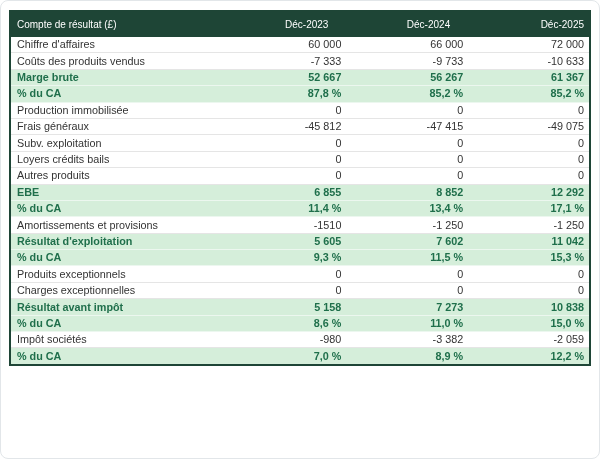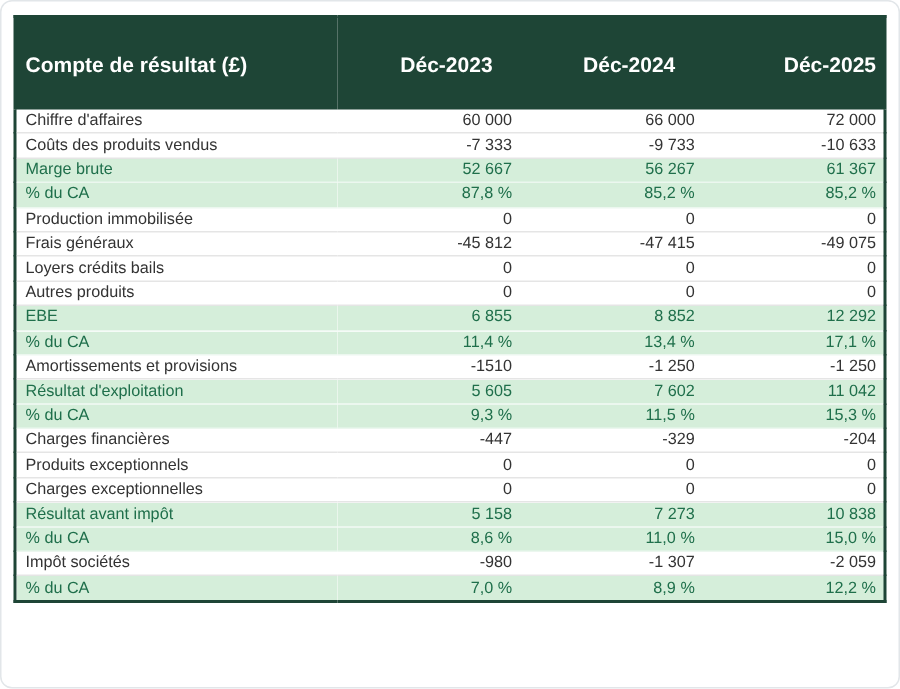--- a/index.html
+++ b/index.html
@@ -31,24 +31,24 @@
     width: 100%;
     border-collapse: collapse;
     table-layout: fixed;
     border: 2px solid var(--table-border, #1e4536);
   }
   col.c-label { width: 37%; }
   col.c-num   { width: 21%; }
   thead th {
     background: var(--header-bg, #1e4536);
     color: var(--header-text, #ffffff);
-    font-size: 14px;
-    font-weight: 700;
+    font-size: 10px;
+    font-weight: 400;
     height: 25px;
-    padding: 18px;
+    padding: 0;
     line-height: 1;
   }
   thead th.label { text-align: left; padding-left: 6px; }
   thead th.num   { text-align: right; padding-right: 18px; }
   thead th.num.last { padding-right: 5px; }
   tbody tr { border-bottom: 1px solid var(--divider, #e5e5e5); }
   tbody tr.highlight { border-bottom-color: #ecf7ef; }
   tbody tr:last-child { border-bottom: none; }
   tbody td {
     height: 15.4px;
@@ -58,21 +58,21 @@
     color: var(--row-text, #333333);
     background: #ffffff;
     white-space: nowrap;
     overflow: hidden;
   }
   tbody td.label { text-align: left; padding-left: 6px; }
   tbody td.num   { text-align: right; padding-right: 5px; }
   tbody tr.highlight td {
     background: var(--highlight-bg, #d5eeda);
     color: var(--highlight-text, #1f6f4b);
-    font-weight: 400;
+    font-weight: 700;
   }
 </style>
 </head>
 <body>
 
 <div class="page-frame">
   <div class="table-wrap">
     <table>
       <colgroup>
         <col class="c-label">
@@ -119,20 +119,26 @@
             <td class="num">0</td>
             <td class="num">0</td>
           </tr>
           <tr>
             <td class="label">Frais généraux</td>
             <td class="num">-45 812</td>
             <td class="num">-47 415</td>
             <td class="num">-49 075</td>
           </tr>
           <tr>
+            <td class="label">Subv. exploitation</td>
+            <td class="num">0</td>
+            <td class="num">0</td>
+            <td class="num">0</td>
+          </tr>
+          <tr>
             <td class="label">Loyers crédits bails</td>
             <td class="num">0</td>
             <td class="num">0</td>
             <td class="num">0</td>
           </tr>
           <tr>
             <td class="label">Autres produits</td>
             <td class="num">0</td>
             <td class="num">0</td>
             <td class="num">0</td>
@@ -161,26 +167,20 @@
             <td class="num">7 602</td>
             <td class="num">11 042</td>
           </tr>
           <tr class="highlight">
             <td class="label">% du CA</td>
             <td class="num">9,3 %</td>
             <td class="num">11,5 %</td>
             <td class="num">15,3 %</td>
           </tr>
           <tr>
-            <td class="label">Charges financières</td>
-            <td class="num">-447</td>
-            <td class="num">-329</td>
-            <td class="num">-204</td>
-          </tr>
-          <tr>
             <td class="label">Produits exceptionnels</td>
             <td class="num">0</td>
             <td class="num">0</td>
             <td class="num">0</td>
           </tr>
           <tr>
             <td class="label">Charges exceptionnelles</td>
             <td class="num">0</td>
             <td class="num">0</td>
             <td class="num">0</td>
@@ -193,21 +193,21 @@
           </tr>
           <tr class="highlight">
             <td class="label">% du CA</td>
             <td class="num">8,6 %</td>
             <td class="num">11,0 %</td>
             <td class="num">15,0 %</td>
           </tr>
           <tr>
             <td class="label">Impôt sociétés</td>
             <td class="num">-980</td>
-            <td class="num">-1 307</td>
+            <td class="num">-3 382</td>
             <td class="num">-2 059</td>
           </tr>
           <tr class="highlight">
             <td class="label">% du CA</td>
             <td class="num">7,0 %</td>
             <td class="num">8,9 %</td>
             <td class="num">12,2 %</td>
           </tr>
         </tbody>
     </table>

